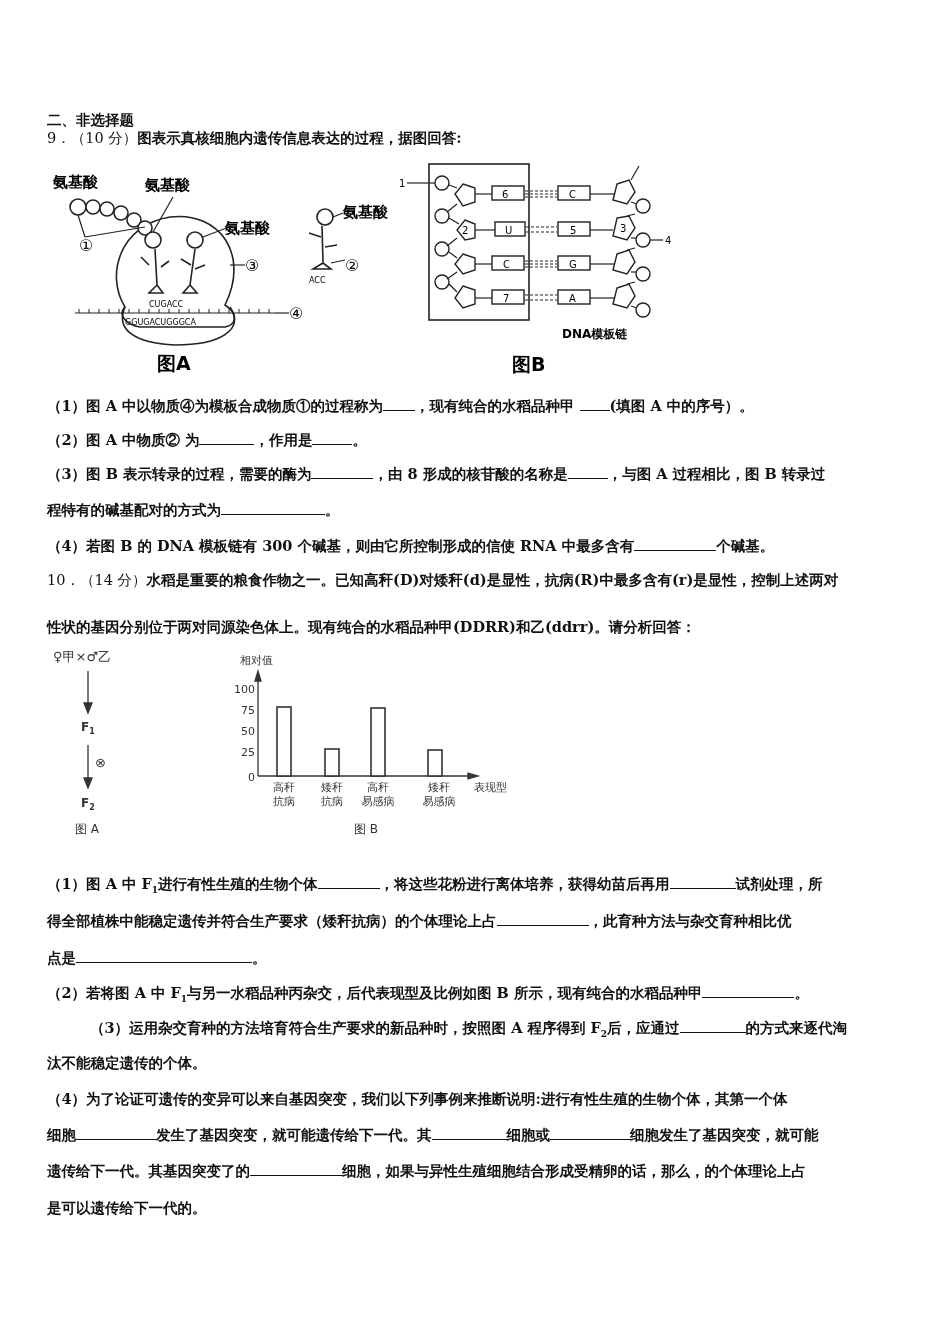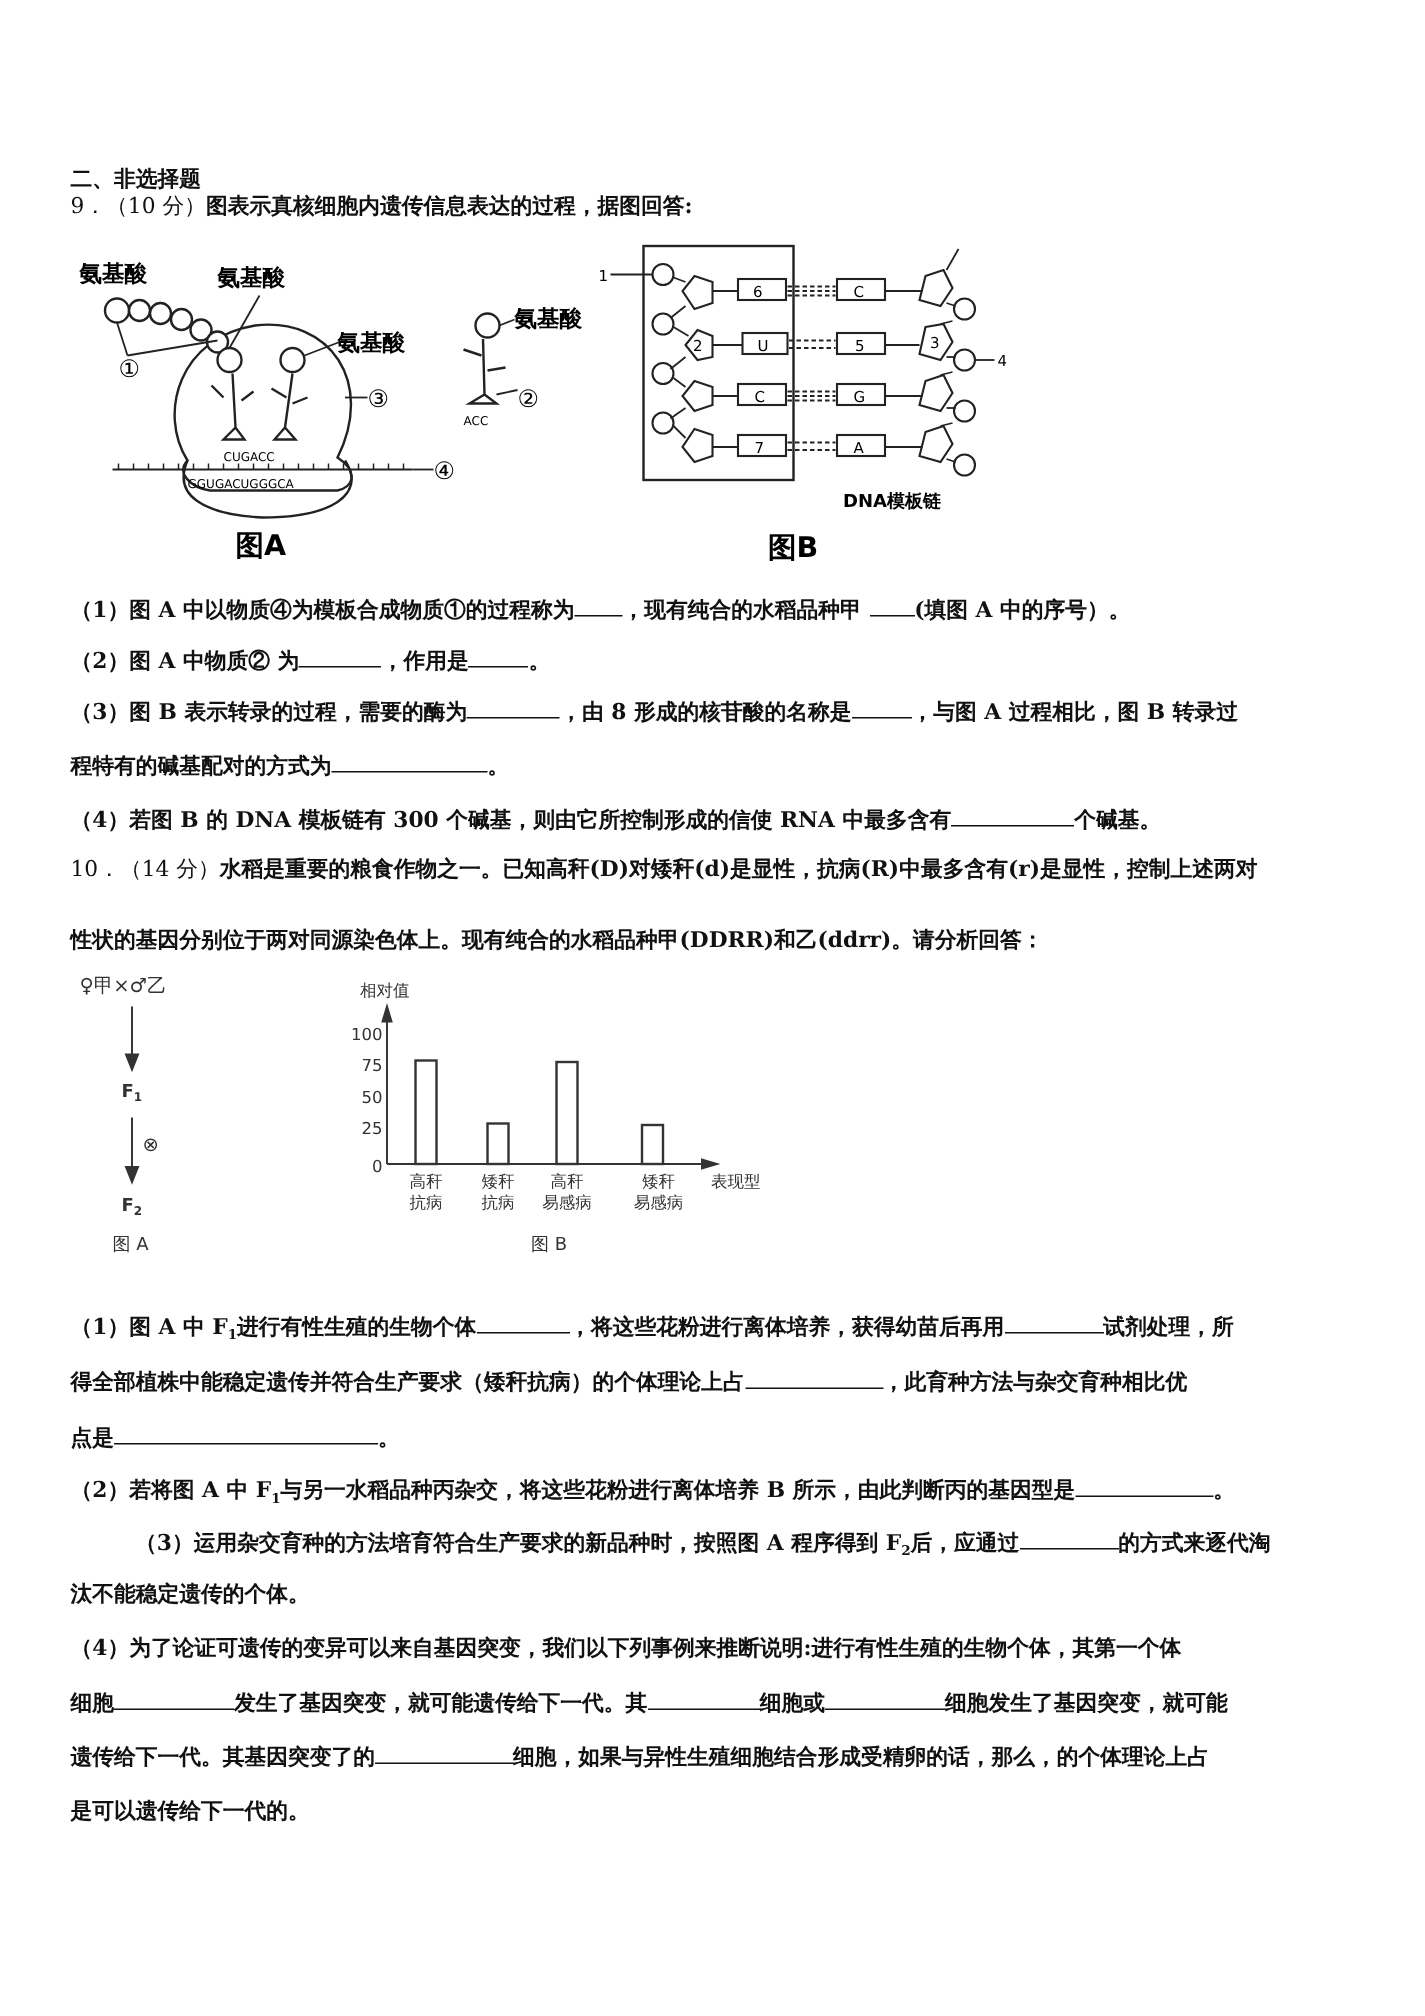--- a/index.html
+++ b/index.html
@@ -256,21 +256,21 @@
 <div class="line bold" style="top:874px;">
   <span>（1）图 A 中 F</span><sub style="font-size:9px">1</sub><span>进行有性生殖的生物个体</span><span class="blank" style="width:62px"></span><span>，将这些花粉进行离体培养，获得幼苗后再用</span><span class="blank" style="width:66px"></span><span>试剂处理，所</span>
 </div>
 <div class="line bold" style="top:911px;">
   <span>得全部植株中能稳定遗传并符合生产要求（矮秆抗病）的个体理论上占</span><span class="blank" style="width:92px"></span><span>，此育种方法与杂交育种相比优</span>
 </div>
 <div class="line bold" style="top:948px;">
   <span>点是</span><span class="blank" style="width:176px"></span><span>。</span>
 </div>
 <div class="line bold" style="top:983px;">
-  <span>（2）若将图 A 中 F</span><sub style="font-size:9px">1</sub><span>与另一水稻品种丙杂交，将这些花粉进行离体培养 B 所示，由此判断丙的基因型是</span><span class="blank" style="width:92px"></span><span>。</span>
+  <span>（2）若将图 A 中 F</span><sub style="font-size:9px">1</sub><span>与另一水稻品种丙杂交，后代表现型及比例如图 B 所示，现有纯合的水稻品种甲</span><span class="blank" style="width:92px"></span><span>。</span>
 </div>
 <div class="line bold" style="top:1018px;margin-left:43px;">
   <span>（3）运用杂交育种的方法培育符合生产要求的新品种时，按照图 A 程序得到 F</span><sub style="font-size:9px">2</sub><span>后，应通过</span><span class="blank" style="width:66px"></span><span>的方式来逐代淘</span>
 </div>
 <div class="line bold" style="top:1053px;">汰不能稳定遗传的个体。</div>
 <div class="line bold" style="top:1089px;">（4）为了论证可遗传的变异可以来自基因突变，我们以下列事例来推断说明:进行有性生殖的生物个体，其第一个体</div>
 <div class="line bold" style="top:1125px;">
   <span>细胞</span><span class="blank" style="width:80px"></span><span>发生了基因突变，就可能遗传给下一代。其</span><span class="blank" style="width:75px"></span><span>细胞或</span><span class="blank" style="width:80px"></span><span>细胞发生了基因突变，就可能</span>
 </div>
 <div class="line bold" style="top:1161px;">

